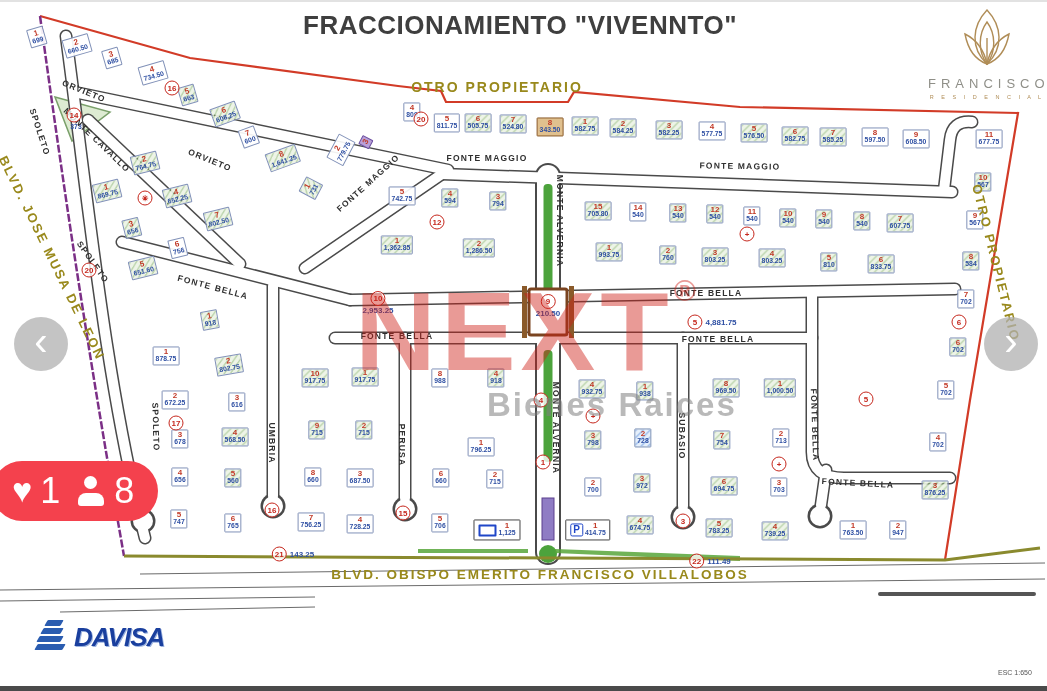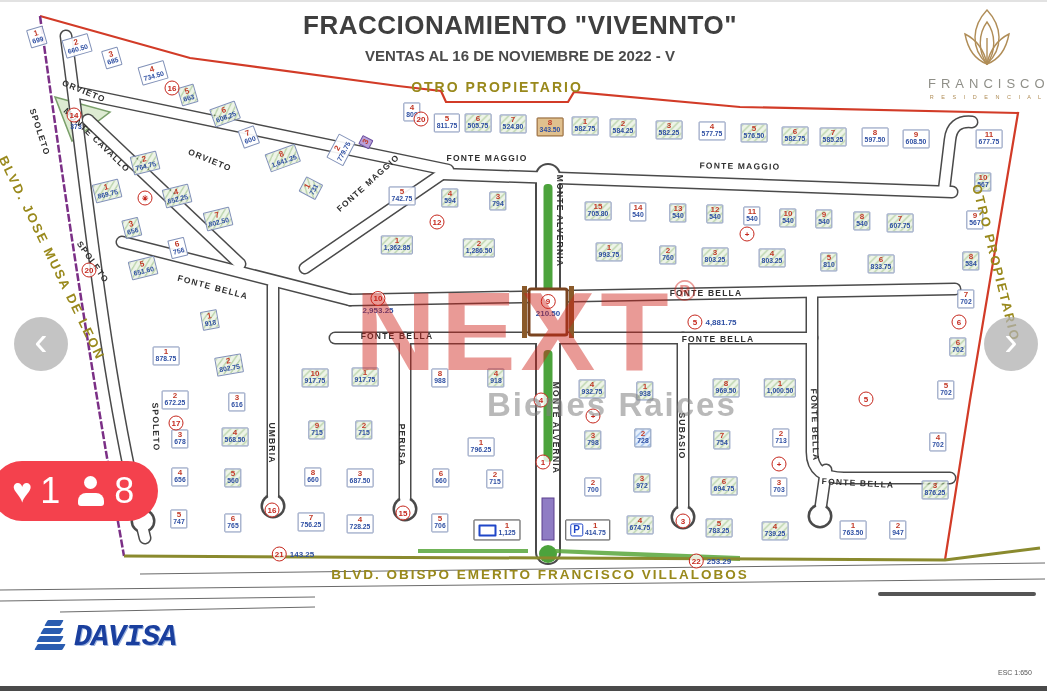--- a/index.html
+++ b/index.html
@@ -75,22 +75,22 @@
   .sw{width:24px;height:11px;border:1px solid #555;border-radius:1px;flex:0 0 auto;}
   .sw-v{background:repeating-linear-gradient(135deg,rgba(124,172,94,.6) 0 1.5px,#eef5e9 1.5px 4px);}
   .sw-d{background:#fff;}
   .sw-s{background:repeating-linear-gradient(135deg,rgba(74,134,219,.6) 0 1.5px,#eaf2fb 1.5px 4px);}
   .legend-row span{font-size:7.5px;color:#333;font-weight:bold;letter-spacing:.5px;}
   .scale{position:absolute;left:998px;top:669px;font-size:7px;color:#555;z-index:10;}
   
   .davisa{position:absolute;left:36px;top:618px;display:flex;align-items:center;gap:4px;z-index:10;}
   .davisa-icon{position:relative;width:34px;height:38px;}
   .davisa-icon i{position:absolute;display:block;height:6px;border-radius:1px;background:#2a5cb0;transform:skewX(-30deg);}
-  .davisa-text{font-size:30px;font-weight:800;font-style:italic;color:#1a3f9e;letter-spacing:-1px;
-               text-shadow:1px 1px 0 #9db4e0;font-family:Liberation Mono, monospace;}
+  .davisa-text{font-size:26px;font-weight:800;font-style:italic;color:#1a3f9e;letter-spacing:-1px;
+               text-shadow:1px 1px 0 #9db4e0;}
 </style>
 </head>
 <body>
 
 <div class="topline"></div>
 
 <div id="map">
   <svg width="1047" height="691" viewBox="0 0 1047 691">
 
     <path d="M55,97 L110,112 L72,141 Z" fill="#ddebd2" stroke="#7aa06a" stroke-width="1.5"></path>
@@ -886,34 +886,33 @@
       </div>
       <div class="marker" style="left: 866px; top: 399px;">
         <span class="c">5</span>
       </div>
       <div class="marker" style="left: 293px; top: 554px;">
         <span class="c">21</span>
         <span class="v">143.25</span>
       </div>
       <div class="marker" style="left: 710px; top: 561px;">
         <span class="c">22</span>
-        <span class="v">253.29</span>
+        <span class="v">111.49</span>
       </div>
     </div>
   <div id="olive-layer">
       <div class="olive-label" style="left: 497px; top: 87px; font-size: 14px; transform: translate(-50%, -50%) rotate(0deg);">OTRO PROPIETARIO</div>
       <div class="olive-label" style="left: 996px; top: 263px; font-size: 13px; transform: translate(-50%, -50%) rotate(76deg);">OTRO PROPIETARIO</div>
       <div class="olive-label" style="left: 52px; top: 258px; font-size: 13px; transform: translate(-50%, -50%) rotate(64deg);">BLVD. JOSE MUSA DE LEON</div>
       <div class="olive-label" style="left: 540px; top: 574px; font-size: 13.5px; transform: translate(-50%, -50%) rotate(0deg);">BLVD. OBISPO EMERITO FRANCISCO VILLALOBOS</div>
     </div>
 </div>
 
 <div class="title-wrap">
   <div class="title">FRACCIONAMIENTO "VIVENNTO"</div>
-  <div class="subtitle">VENTAS AL 16 DE NOVIEMBRE DE 2022 - V</div>
 </div>
 
 <div class="brand">
   <svg width="70" height="66" viewBox="0 0 70 66">
     <g fill="none" stroke="#b08d57" stroke-width="1.4">
       <path d="M35,2 C20,18 18,40 35,56 C52,40 50,18 35,2 Z"></path>
       <path d="M35,14 C26,26 26,44 35,56 C44,44 44,26 35,14 Z"></path>
       <path d="M13,26 C16,42 24,52 35,56 C32,42 25,32 13,26 Z"></path>
       <path d="M57,26 C54,42 46,52 35,56 C38,42 45,32 57,26 Z"></path>
       <path d="M35,30 L35,56"></path>

